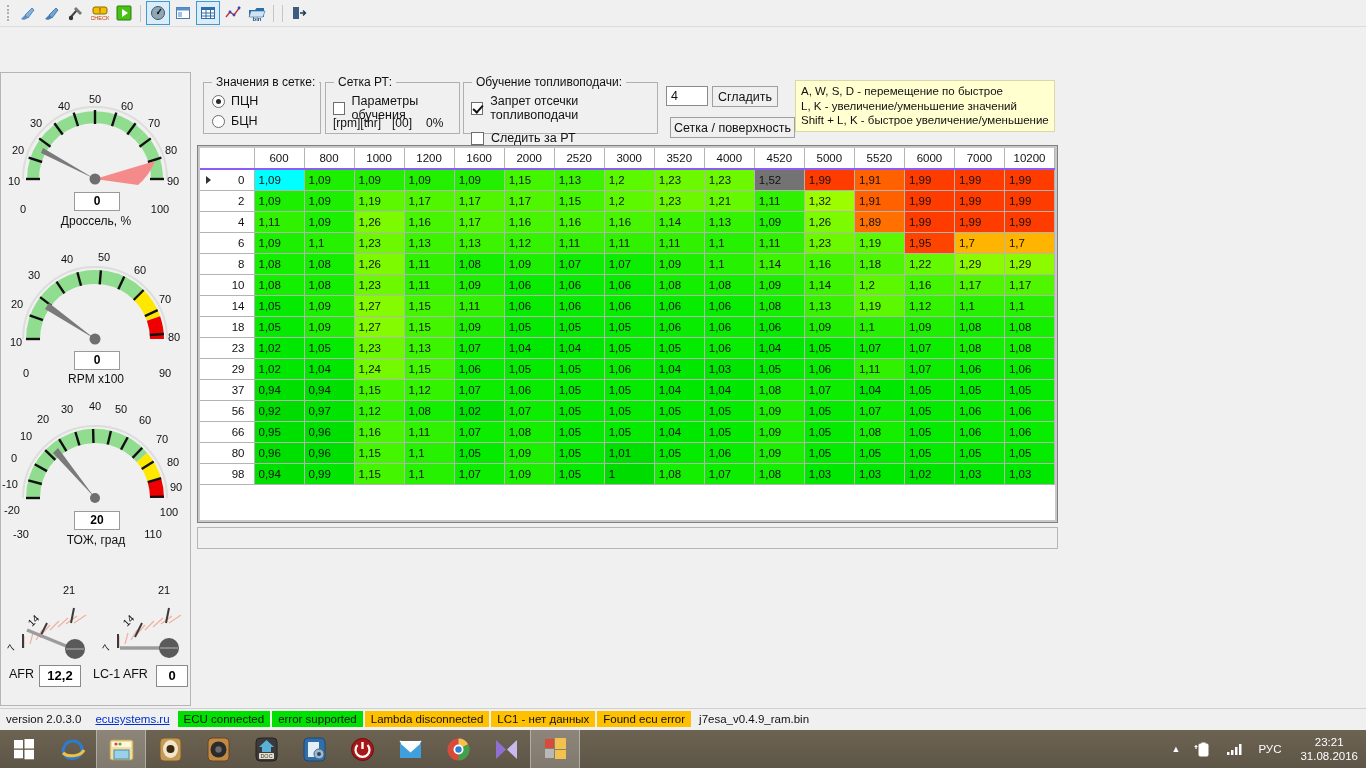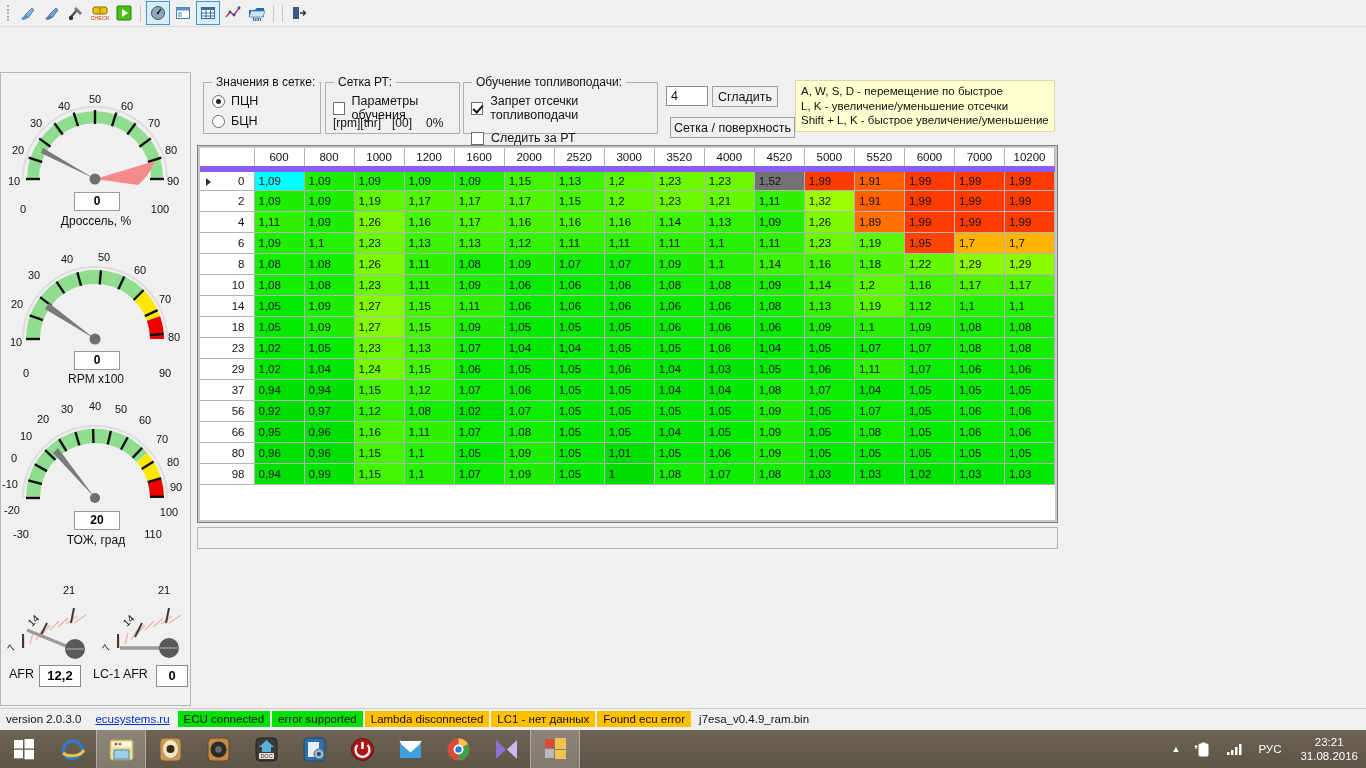--- a/index.html
+++ b/index.html
@@ -56,21 +56,21 @@
   .txtfield{position:absolute;border:1px solid #8a8a8a;background:#fff;font-size:12.5px;color:#111;
        padding-left:4px;display:flex;align-items:center;box-sizing:border-box;}
   #hint{position:absolute;left:795px;top:80px;width:260px;height:52px;background:#ffffd0;border:1px solid #d8d8a8;
         font-size:11.5px;color:#111;padding:3px 5px;box-sizing:border-box;line-height:14.5px;}
   
   #grid-outer{position:absolute;left:197px;top:145px;width:861px;height:378px;background:#c8c8c8;border:1px solid #808080;box-sizing:border-box;padding:2px;}
   #grid{width:100%;height:100%;background:#fff;overflow:hidden;}
   table.tbl{border-collapse:collapse;table-layout:fixed;width:100%;}
   table.tbl th,table.tbl td{font-size:11.5px;color:#111;height:21px;box-sizing:border-box;
     border-right:1px solid #b4b4b4;border-bottom:1px solid #b4b4b4;overflow:hidden;white-space:nowrap;}
-  table.tbl th{background:#fff;text-align:center;font-weight:normal;border-bottom:6px solid #8b5cf6;margin-top:13px;}
+  table.tbl th{background:#fff;text-align:center;font-weight:normal;border-bottom:2px solid #8b5cf6;margin-top:13px;}
   table.tbl td.val{text-align:left;padding-left:4px;}
   th.corner{width:54px;background:#fff;}
   td.rowhdr{width:54px;background:#fff;text-align:right;padding-right:9px;position:relative;border-right:1px solid #9a9a9a;}
   td.rowhdr .arrow{position:absolute;left:6px;top:6px;width:0;height:0;border-left:5px solid #333;border-top:4px solid transparent;border-bottom:4px solid transparent;}
   #below-grid{position:absolute;left:197px;top:527px;width:861px;height:22px;background:#f0f0f0;border:1px solid #b5b5b5;box-sizing:border-box;}
   
   #statusbar{position:absolute;left:0;top:708px;width:1366px;height:20px;background:#f0f0f0;display:flex;align-items:center;
              border-top:1px solid #d0d0d0;font-size:11.5px;}
   .sb{padding:2px 6px;margin-right:2px;color:#111;white-space:nowrap;}
   .sb.link{color:#0030d0;text-decoration:underline;}
@@ -406,21 +406,21 @@
       </div>
     </div>
 
     <div class="txtfield" style="left:469px;top:10px;width:42px;height:20px;">4</div>
     <div class="btn" style="left:515px;top:10px;width:66px;height:21px;">Сгладить</div>
     <div class="btn" style="left:473px;top:41px;width:125px;height:21px;">Сетка / поверхность</div>
   </div>
 
   <div id="hint">
     <div>A, W, S, D - перемещение по быстрое</div>
-    <div>L, K - увеличение/уменьшение отсечки</div>
+    <div>L, K - увеличение/уменьшение значений</div>
     <div>Shift + L, K - быстрое увеличение/уменьшение</div>
   </div>
 
   <div id="grid-outer">
     <div id="grid">
       <table class="tbl" id="fuel-table">
           <thead>
             <tr>
               <th class="corner"></th>
               <th>600</th>

